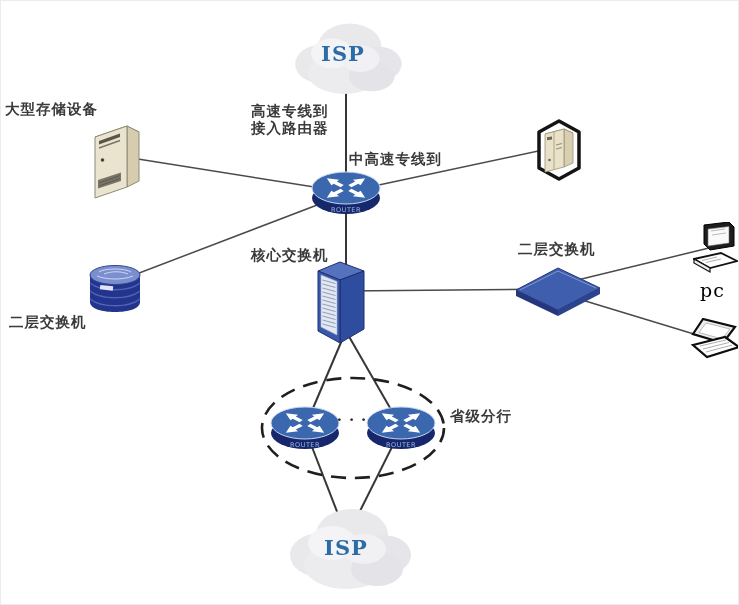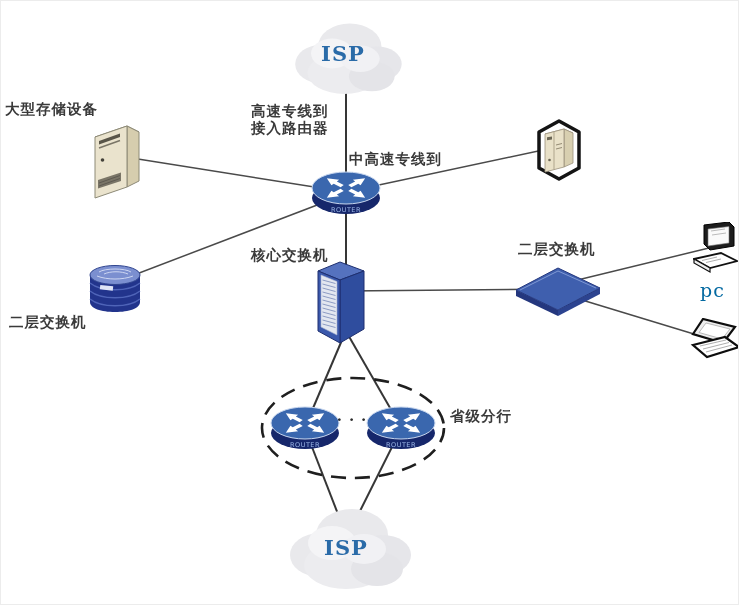--- a/index.html
+++ b/index.html
@@ -12,21 +12,21 @@
   .node{position:absolute;}
   .label{
     position:absolute;color:#3a3a3a;font-size:14.5px;font-weight:600;
     letter-spacing:1px;white-space:nowrap;line-height:17px;
   }
   .label.center{text-align:left;}
   .isp-label{
     position:absolute;color:#2a6ba8;font-size:21px;font-weight:bold;
     text-align:center;letter-spacing:1px;
   }
-  .pc-label{position:absolute;color:#0369a1;font-size:19px;letter-spacing:1px;}
+  .pc-label{position:absolute;color:#000000;font-size:19px;letter-spacing:1px;}
   .dots{
     position:absolute;color:#2a2a2a;font-size:15px;font-weight:bold;
     letter-spacing:7px;text-align:center;
   }
 </style>
 </head>
 <body>
 
 <div class="canvas">
 

